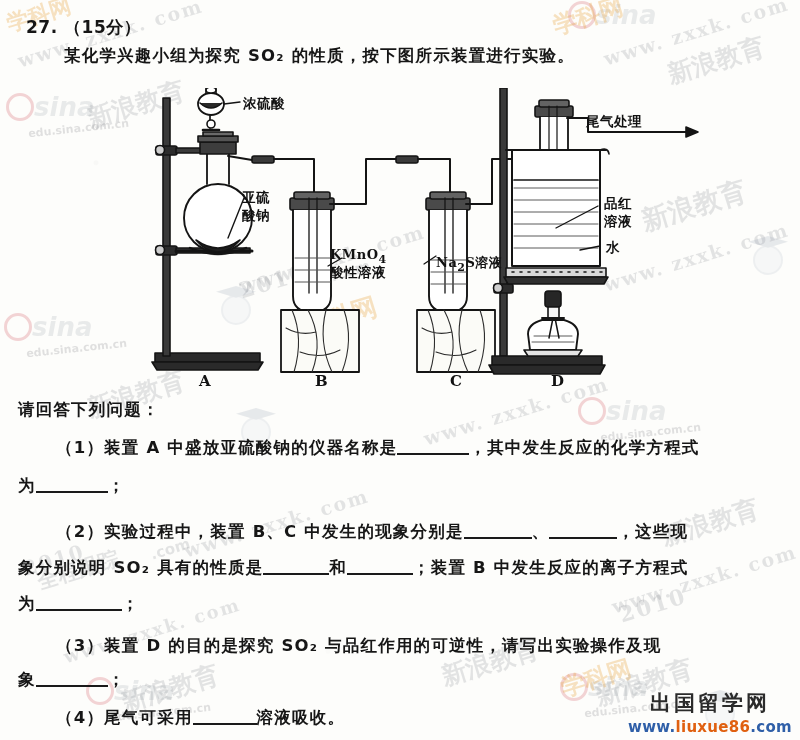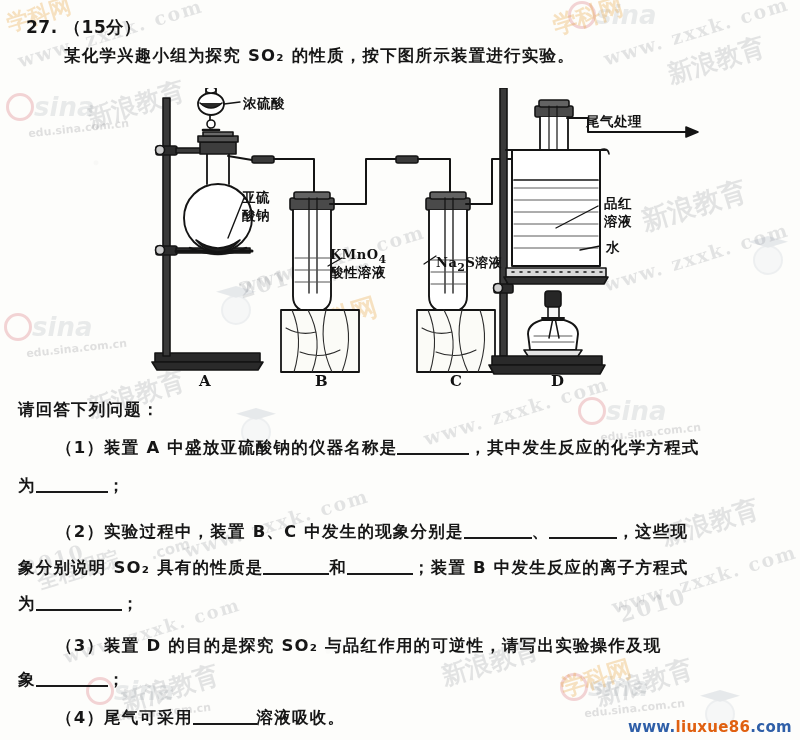--- a/index.html
+++ b/index.html
@@ -349,16 +349,17 @@
     </div>
 
     <div class="txt body-line" style="left:56px;top:710px;">
       <span>（4）</span><span>尾气可采用</span><span class="blank" style="width:64px;"></span><span>溶液吸收。</span>
     </div>
   </div>
 
   <div class="scan-noise"></div>
 
   <div class="site-logo">
+    <div class="site-cn">出国留学网</div>
     <div class="site-url"><span>www.</span><span class="hot">liuxue86</span><span>.com</span></div>
   </div>
 
 </div>
 
 </body></html>

